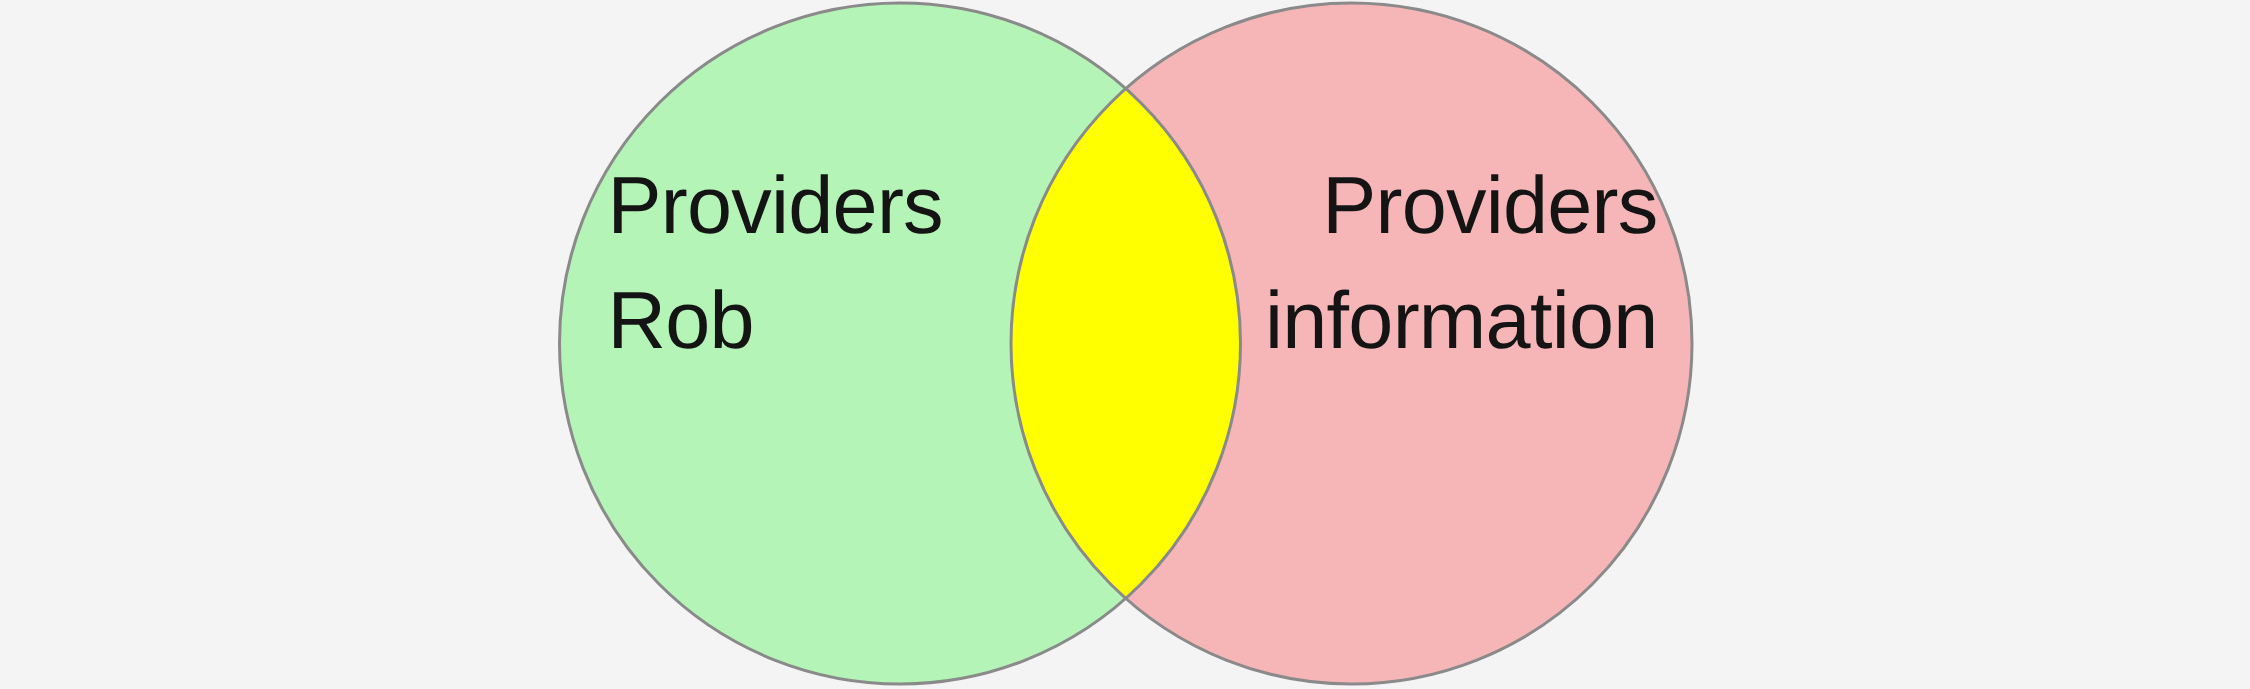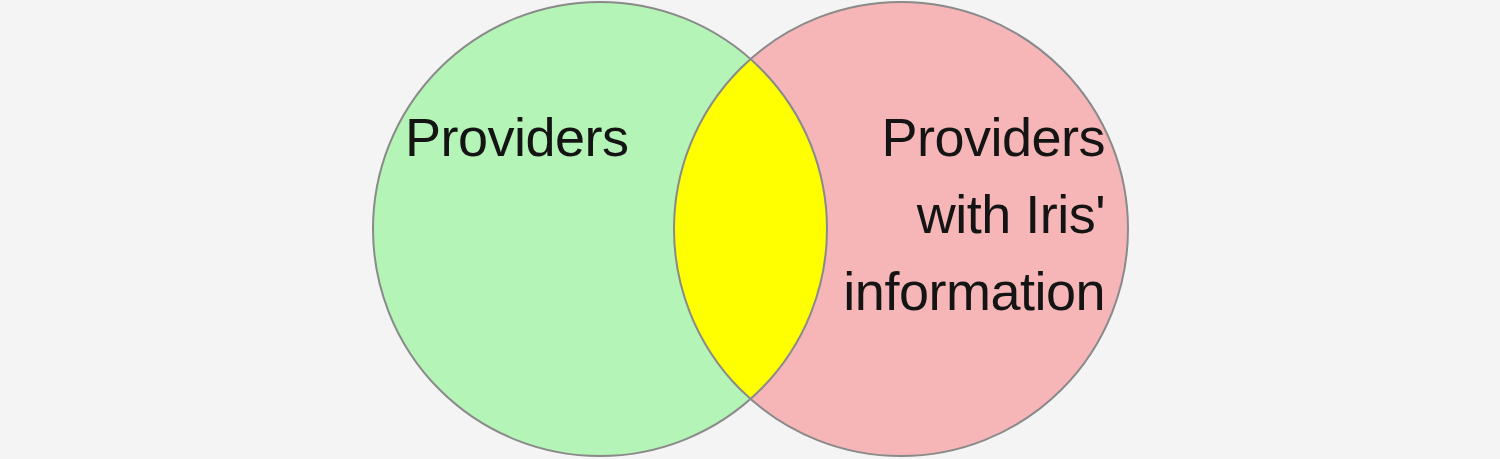--- a/index.html
+++ b/index.html
@@ -61,21 +61,21 @@
     <circle class="fill-left" cx="600" cy="229" r="227"></circle>
     <circle class="fill-right" cx="901" cy="229" r="227"></circle>
     <path class="fill-lens" d="M 750.5 59.1 A 227 227 0 0 1 750.5 398.9 A 227 227 0 0 1 750.5 59.1 Z"></path>
 
     <circle class="outline" cx="600" cy="229" r="227"></circle>
     <circle class="outline" cx="901" cy="229" r="227"></circle>
   </svg>
 
   <div class="set-label set-label-left">
     <div>Providers</div>
+    <div>Rob</div>
   </div>
 
   <div class="set-label set-label-right">
     <div>Providers</div>
-    <div>with Iris'</div>
     <div>information</div>
   </div>
 
 </div>
 
 </body></html>

